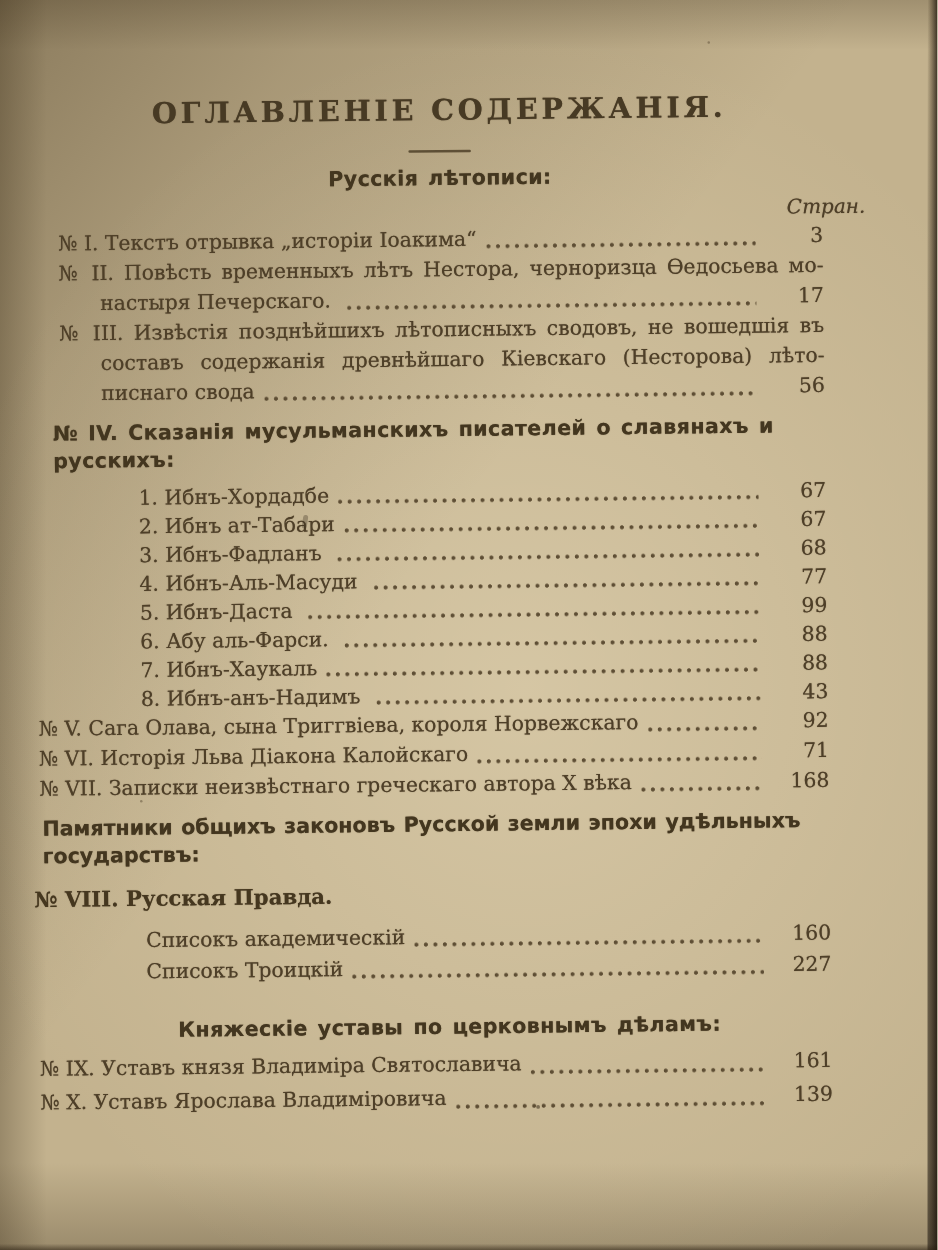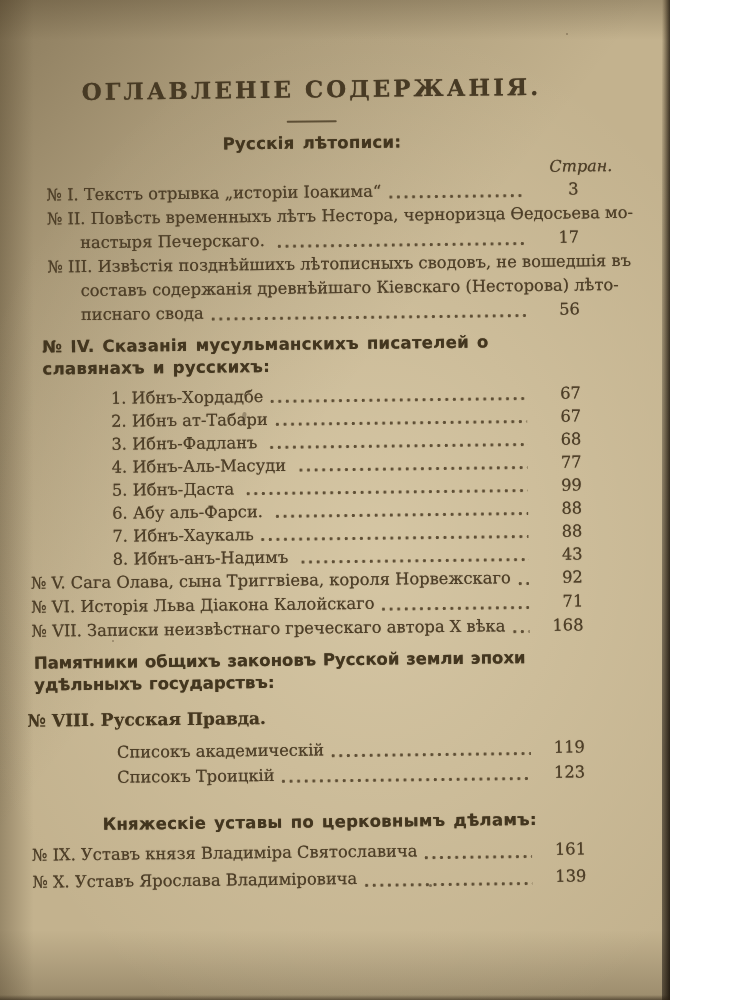--- a/index.html
+++ b/index.html
@@ -1,17 +1,17 @@
 <!DOCTYPE html>
 <html><head>
 <meta charset="utf-8">
 <style>
   html,body{margin:0;padding:0;width:750px;height:1000px;overflow:hidden;}
   .page{
-    position:relative;width:670px;height:1000px;overflow:hidden;
+    position:relative;width:750px;height:1000px;overflow:hidden;
     background:
       radial-gradient(ellipse 90% 75% at 56% 55%, rgba(255,244,214,.30), rgba(255,244,214,0) 70%),
       linear-gradient(128deg, rgba(62,48,26,.42) 0%, rgba(62,48,26,.20) 18%, rgba(62,48,26,0) 45%),
       linear-gradient(to right, rgba(55,42,22,.30) 0%, rgba(55,42,22,0) 5%),
       linear-gradient(to bottom, rgba(55,42,22,.25) 0%, rgba(55,42,22,0) 4%),
       linear-gradient(to top, rgba(50,38,20,.28) 0%, rgba(50,38,20,0) 7%),
       #c3b28e;
   }
   .content{
     position:absolute;inset:0;box-sizing:border-box;
@@ -175,28 +175,28 @@
             <span class="leader"></span>
             <span class="pagenum">168</span>
           </div>
         </div>
         <div class="head head-left wide">Памятники общихъ законовъ Русской земли эпохи удѣльныхъ государствъ:</div>
         <div class="entry-title">№ VIII. Русская Правда.</div>
         <div class="subentry list">
           <div class="line last">
             <span class="txt">Списокъ академическій</span>
             <span class="leader"></span>
-            <span class="pagenum">119</span>
+            <span class="pagenum">160</span>
           </div>
         </div>
         <div class="subentry list">
           <div class="line last">
             <span class="txt">Списокъ Троицкій</span>
             <span class="leader"></span>
-            <span class="pagenum">123</span>
+            <span class="pagenum">227</span>
           </div>
         </div>
         <div class="head head-center gap">Княжескіе уставы по церковнымъ дѣламъ:</div>
         <div class="entry flush">
           <div class="line last">
             <span class="txt">№ IX. Уставъ князя Владиміра Святославича</span>
             <span class="leader"></span>
             <span class="pagenum">161</span>
           </div>
         </div>

